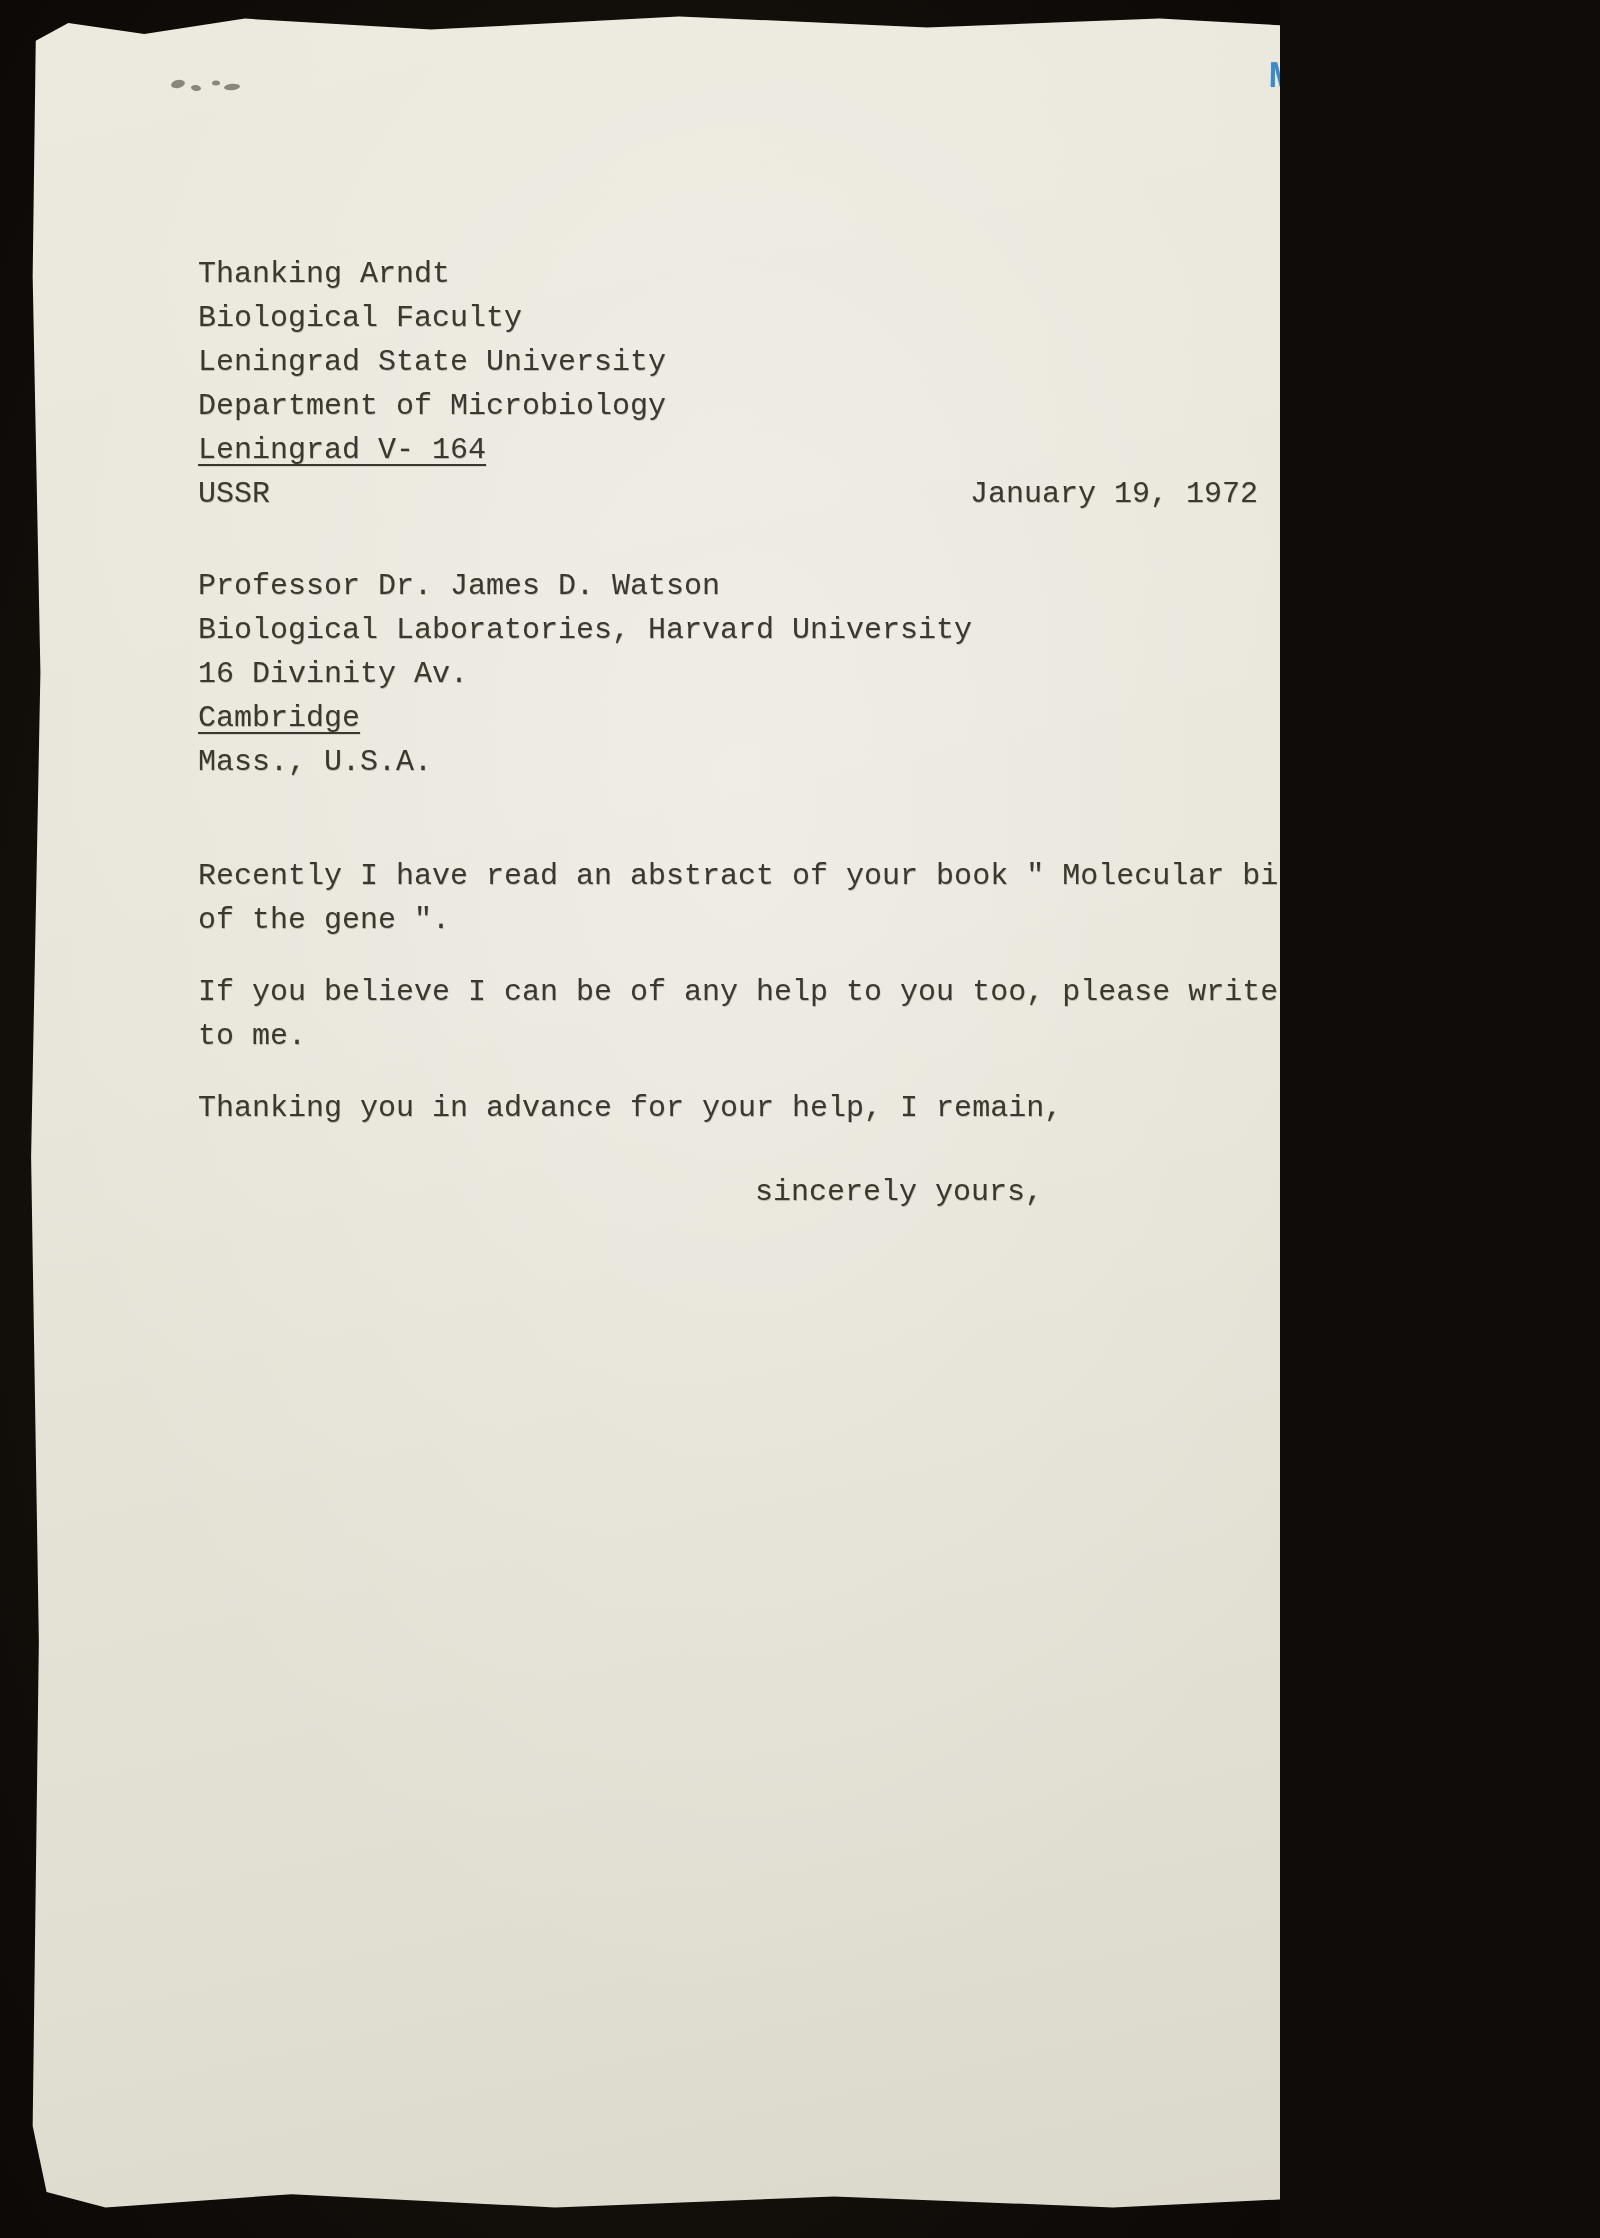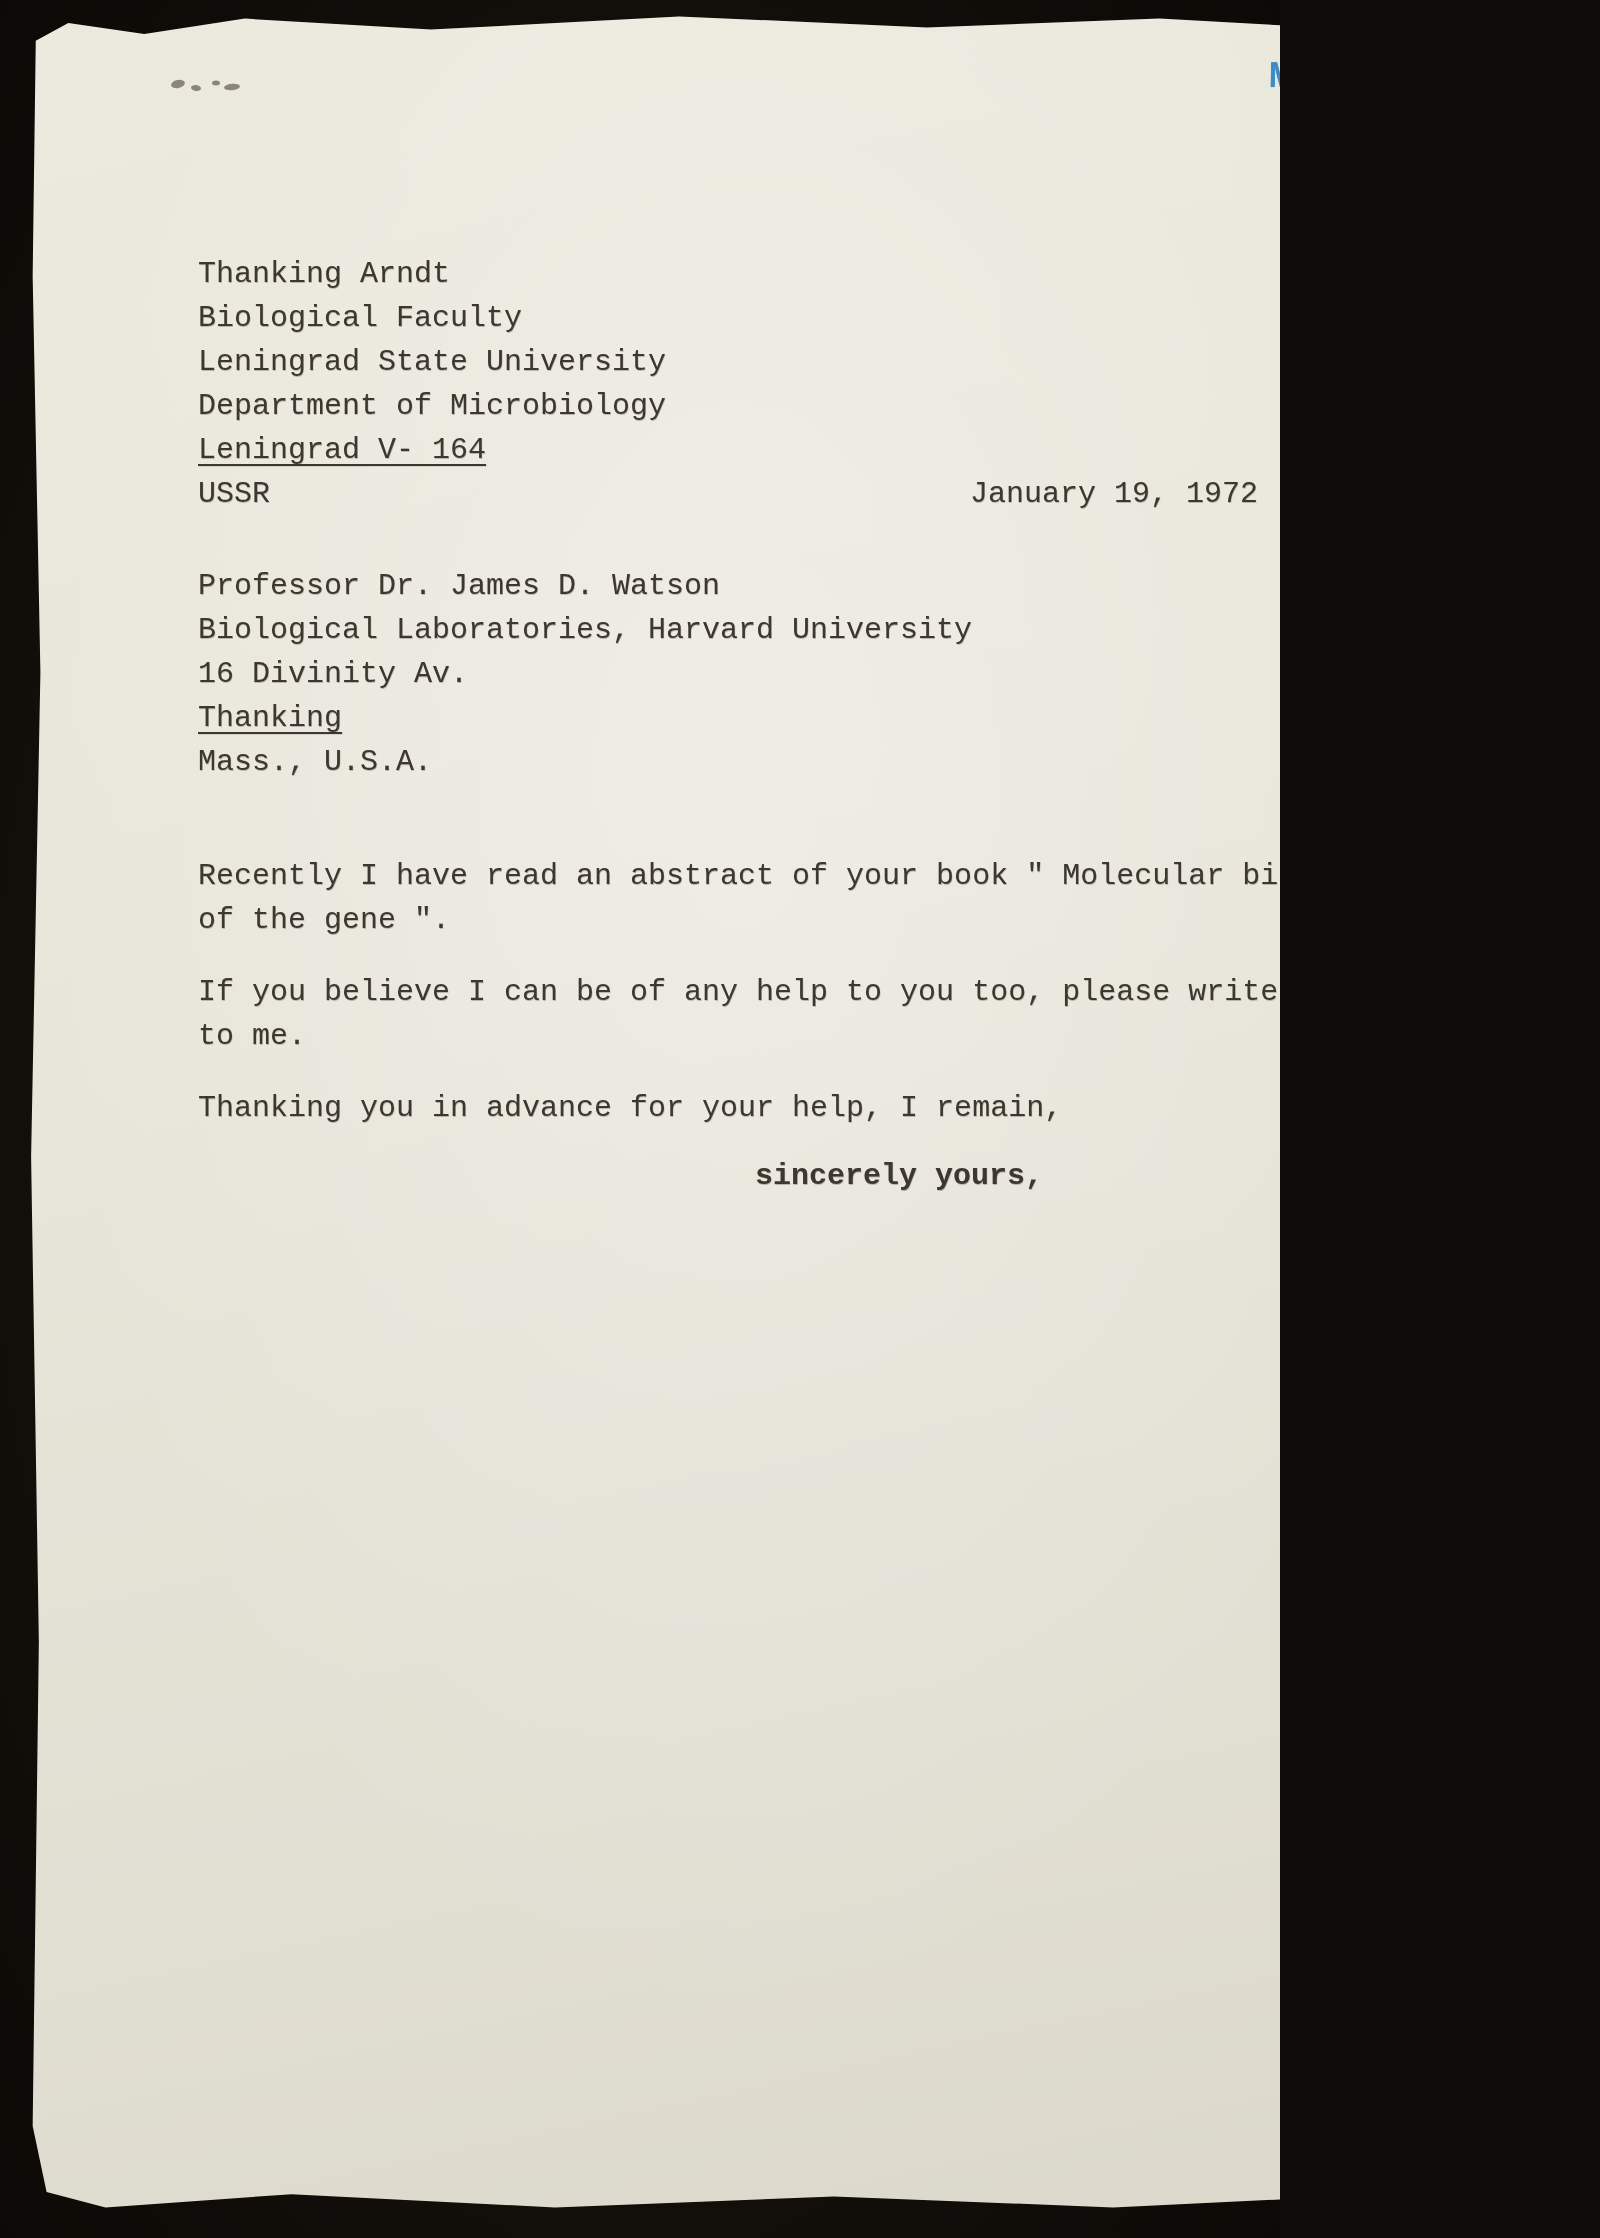--- a/index.html
+++ b/index.html
@@ -67,21 +67,21 @@
   .country-row { position: relative; }
   .date { position: absolute; left: 772px; top: 0; white-space: nowrap; }
 
   .recipient  { margin-top: 48px; }
   .salutation { margin-top: 69px; }
 
   .letter-body { margin-top: 70px; }
   .letter-body p { margin: 0; white-space: pre-line; }
   .letter-body p + p { margin-top: 28px; }
 
-  .closing { margin-top: 24px; margin-left: 557px; font-weight: bold; }
+  .closing { margin-top: 40px; margin-left: 557px; }
 
   .sig-block { margin-left: 540px; margin-top: 6px; }
   .signature-svg { display: block; margin-left: 6px; transform: rotate(-3deg); }
   .typed-name { margin-top: 0px; margin-left: 18px; }
 </style>
 </head>
 <body>
 
 <div class="scene">
   <div class="paper">
@@ -108,21 +108,21 @@
         <div class="country-row">
           <span>USSR</span>
           <span class="date">January 19, 1972</span>
         </div>
       </div>
 
       <div class="recipient">
         <div>Professor Dr. James D. Watson</div>
         <div>Biological Laboratories, Harvard University</div>
         <div>16 Divinity Av.</div>
-        <div><span class="u-line">Thanking</span></div>
+        <div><span class="u-line">Cambridge</span></div>
         <div>Mass., U.S.A.</div>
       </div>
 
 
       <div class="letter-body">
         <p>Recently I have read an abstract of your book " Molecular biology
 of the gene ".</p>
         <p>If you believe I can be of any help to you too, please write
 to me.</p>
         <p>Thanking you in advance for your help, I remain,</p>

